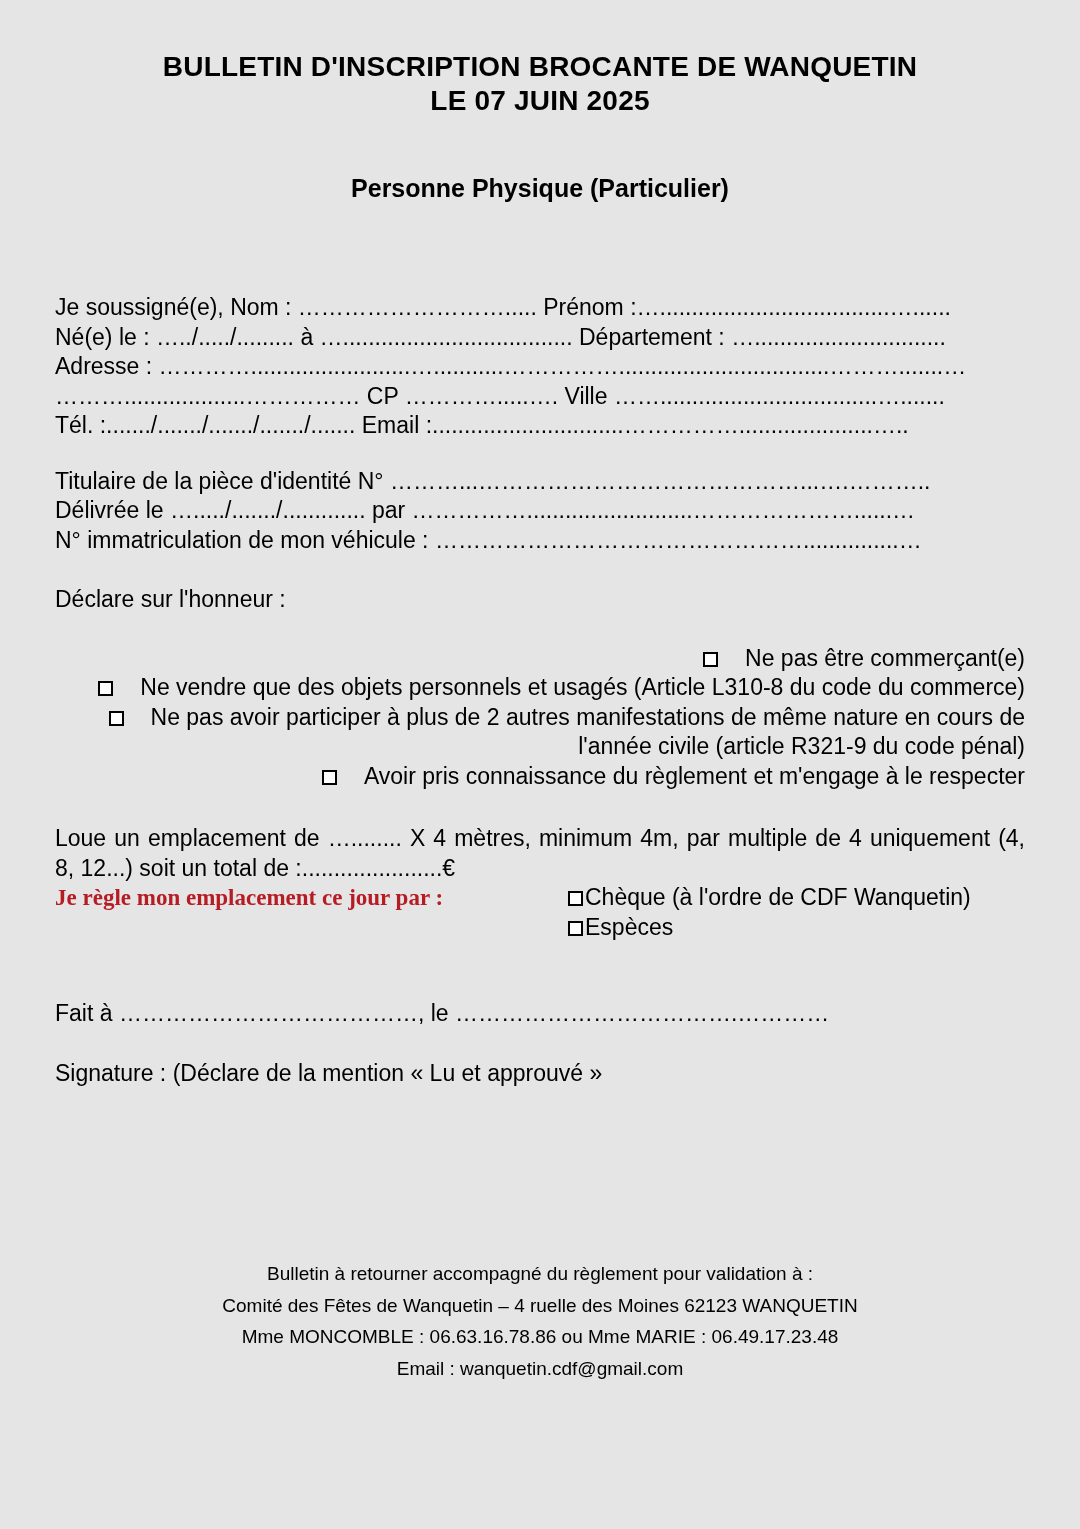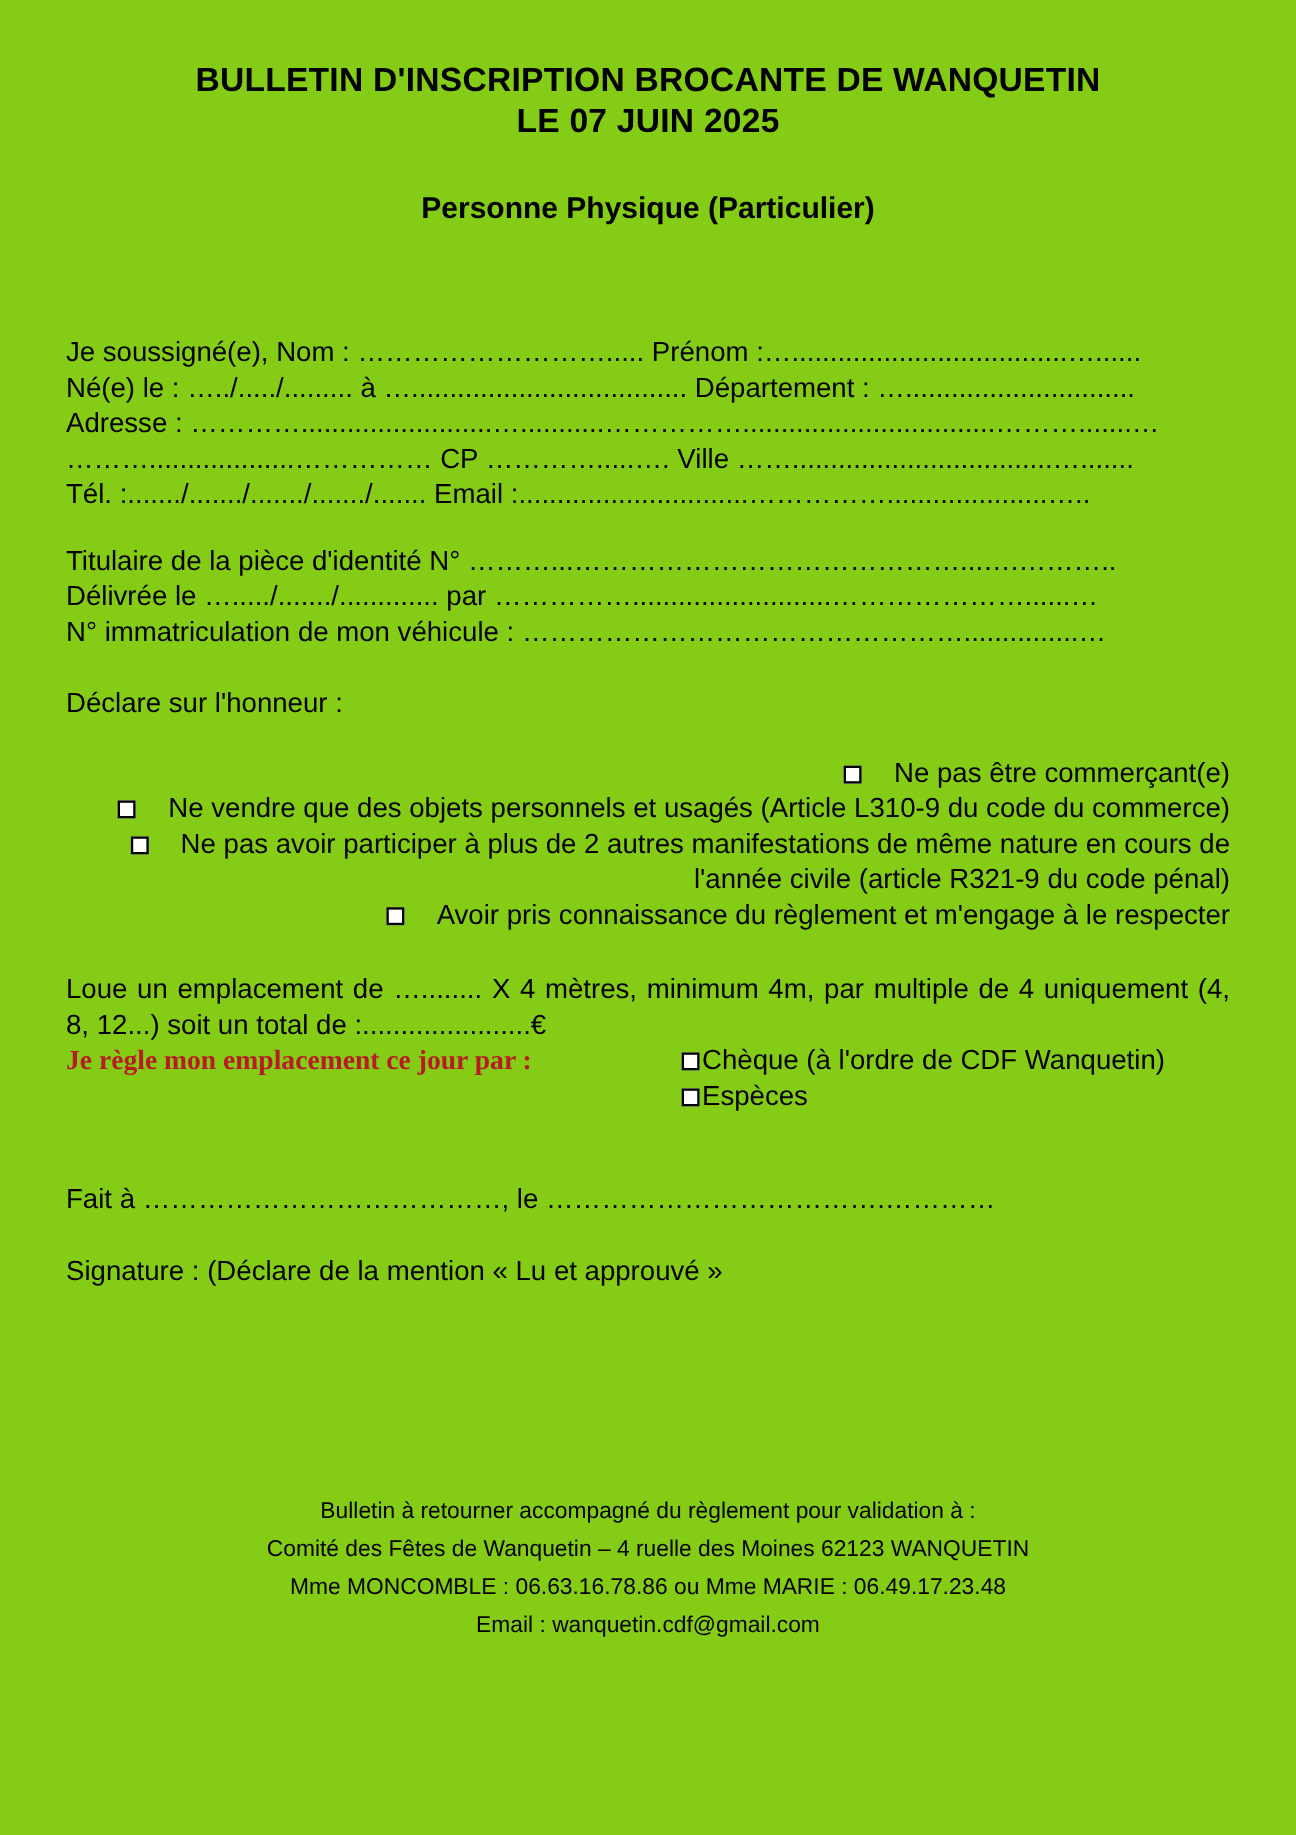--- a/index.html
+++ b/index.html
@@ -2,36 +2,36 @@
 <html><head>
 <meta charset="utf-8">
 <style>
   * { margin: 0; padding: 0; box-sizing: border-box; }
   html, body { background: #ffffff; }
   .page {
     position: relative;
     width: 1080px;
     height: 1529px;
     margin: 0 auto;
-    background: #84cc16;
+    background: #e5e5e5;
     font-family: "Liberation Sans", sans-serif;
     color: #000000;
     overflow: hidden;
   }
   .content { padding: 0 55px; }
 
   .title-block { margin-top: 50px; text-align: center; }
   .title-line {
     font-size: 28px;
     font-weight: bold;
     line-height: 34px;
     letter-spacing: 0.2px;
   }
   .subtitle {
-    margin-top: 42px;
+    margin-top: 56px;
     text-align: center;
     font-size: 25px;
     font-weight: bold;
   }
 
   .body-text { font-size: 23px; line-height: 29.5px; }
   .line { white-space: nowrap; overflow: hidden; }
 
   .identity-block { margin-top: 90px; }
   .id-block      { margin-top: 26px; }
@@ -112,21 +112,21 @@
     <div class="body-text id-block">
       <p class="line">Titulaire de la pièce d'identité N° ………...……………………………………...….………..</p>
       <p class="line">Délivrée le …...../......./............. par ……………..........................…………………......…</p>
       <p class="line">N° immatriculation de mon véhicule : …………………………………………...............…</p>
     </div>
 
     <p class="body-text declare-intro">Déclare sur l'honneur :</p>
 
     <div class="body-text checklist">
       <p class="check-item"><span class="cb"></span><span>Ne pas être commerçant(e)</span></p>
-      <p class="check-item"><span class="cb"></span><span>Ne vendre que des objets personnels et usagés (Article L310-9 du code du commerce)</span></p>
+      <p class="check-item"><span class="cb"></span><span>Ne vendre que des objets personnels et usagés (Article L310-8 du code du commerce)</span></p>
       <p class="check-item"><span class="cb"></span><span>Ne pas avoir participer à plus de 2 autres manifestations de même nature en cours de l'année civile (article R321-9 du code pénal)</span></p>
       <p class="check-item"><span class="cb"></span><span>Avoir pris connaissance du règlement et m'engage à le respecter</span></p>
     </div>
 
     <p class="body-text rental-paragraph">Loue un emplacement de …........ X 4 mètres, minimum 4m, par multiple de 4 uniquement (4, 8, 12...) soit un total de :......................€</p>
 
     <div class="body-text payment-row">
       <span class="payment-label accent-red">Je règle mon emplacement ce jour par :</span>
       <div class="payment-options">
         <p><span class="cb-inline"></span><span>Chèque (à l'ordre de CDF Wanquetin)</span></p>

